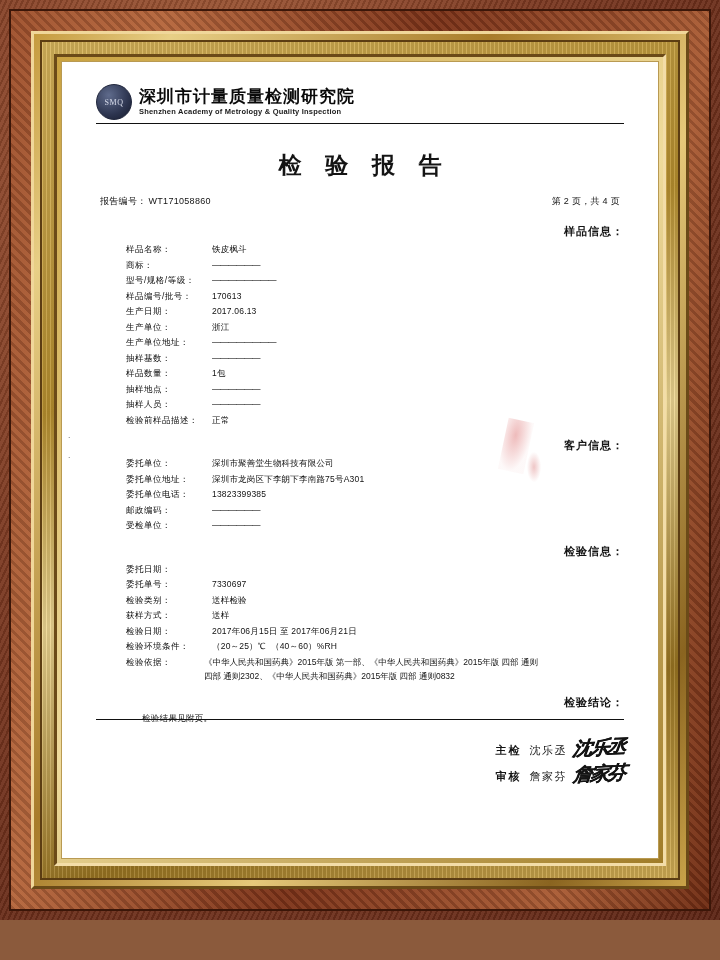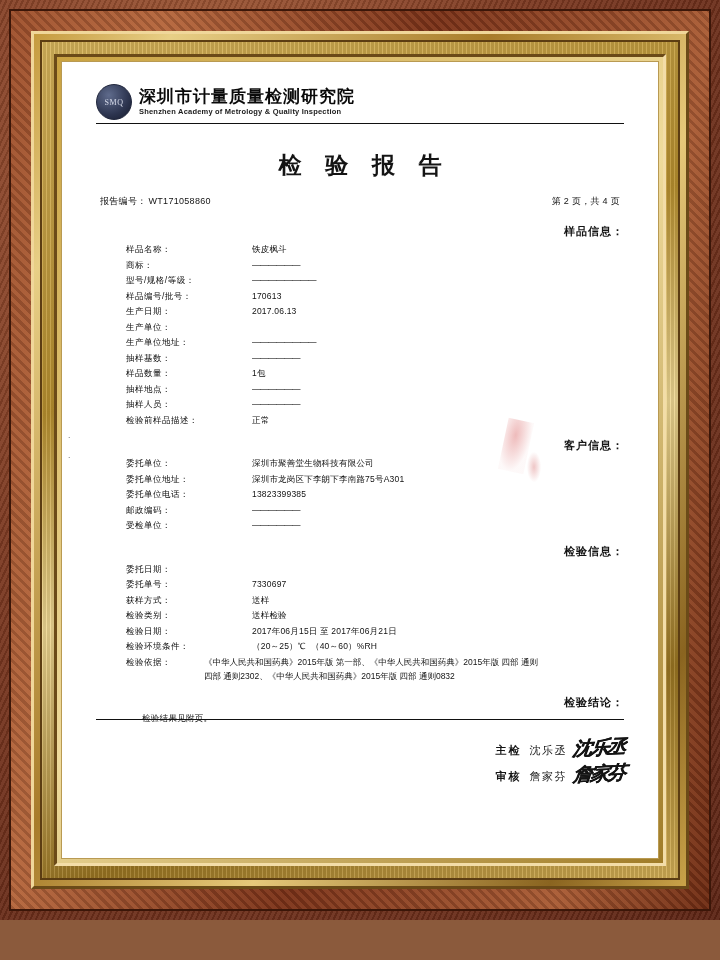--- a/index.html
+++ b/index.html
@@ -146,21 +146,20 @@
     margin-bottom: 3px;
     padding-left: 6px;
     text-align: right;
   }
   .field-list { padding-left: 30px; }
   .field {
     display: flex;
     font-size: 8.5px;
     line-height: 15.5px;
     align-items: baseline;
-    gap: 40px;
   }
   .field .k {
     width: 78px;
     flex: 0 0 78px;
     letter-spacing: 0.5px;
     color: #0d0d0d;
   }
   .field .k.wide { width: 86px; flex-basis: 86px; }
   .field .v {
     flex: 1;
@@ -285,20 +284,21 @@
             <div class="field">
                       <div class="k wide">样品编号/批号：</div>
                       <div class="v">170613</div>
                     </div>
             <div class="field">
                       <div class="k wide">生产日期：</div>
                       <div class="v">2017.06.13</div>
                     </div>
             <div class="field">
                       <div class="k wide">生产单位：</div>
+                      <div class="v">浙江</div>
                     </div>
             <div class="field">
                       <div class="k wide">生产单位地址：</div>
                       <div class="v dashes">————————</div>
                     </div>
             <div class="field">
                       <div class="k wide">抽样基数：</div>
                       <div class="v dashes">——————</div>
                     </div>
             <div class="field">
@@ -350,26 +350,26 @@
           <div class="section-title">检验信息：</div>
           <div class="field-list">
             <div class="field">
                       <div class="k wide">委托日期：</div>
                     </div>
             <div class="field">
                       <div class="k wide">委托单号：</div>
                       <div class="v">7330697</div>
                     </div>
             <div class="field">
+                      <div class="k wide">检验类别：</div>
+                      <div class="v">送样检验</div>
+                    </div>
+            <div class="field">
                       <div class="k wide">获样方式：</div>
                       <div class="v">送样</div>
-                    </div>
-            <div class="field">
-                      <div class="k wide">检验类别：</div>
-                      <div class="v">送样检验</div>
                     </div>
             <div class="field">
                       <div class="k wide">检验日期：</div>
                       <div class="v">2017年06月15日 至 2017年06月21日</div>
                     </div>
             <div class="field">
                       <div class="k wide">检验环境条件：</div>
                       <div class="v">（20～25）℃  （40～60）%RH</div>
                     </div>
             <div class="basis-block">

